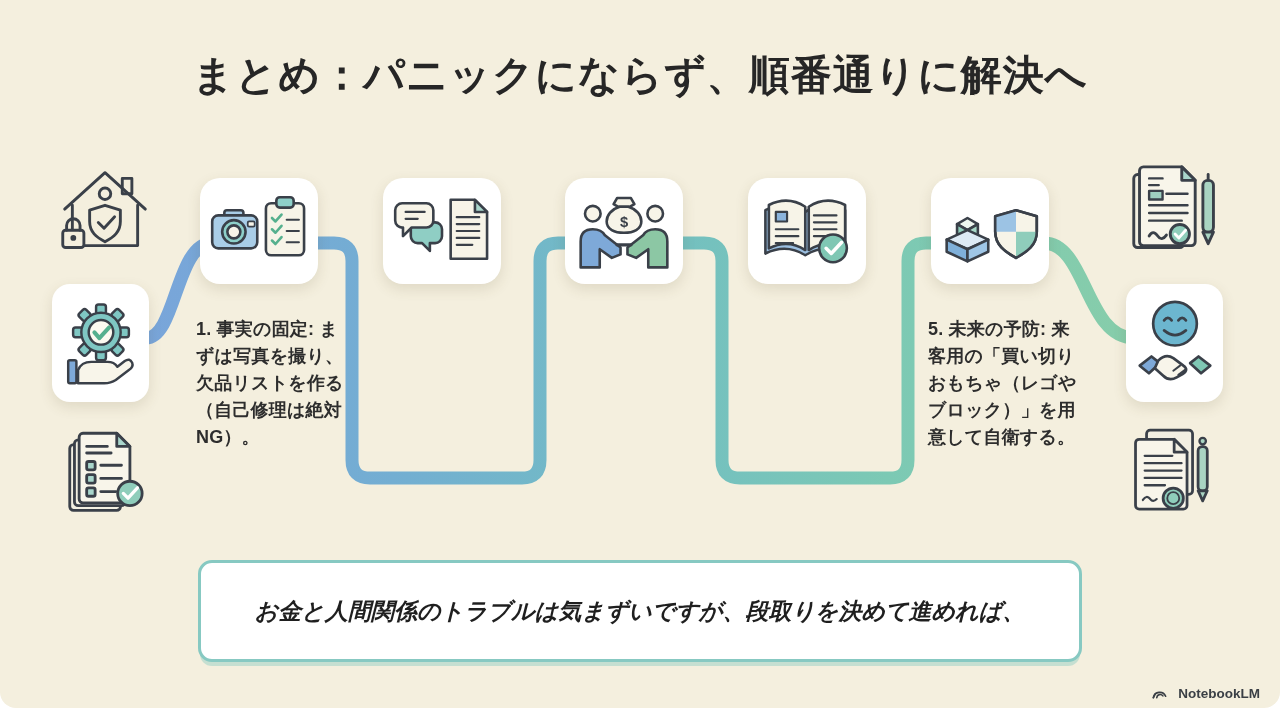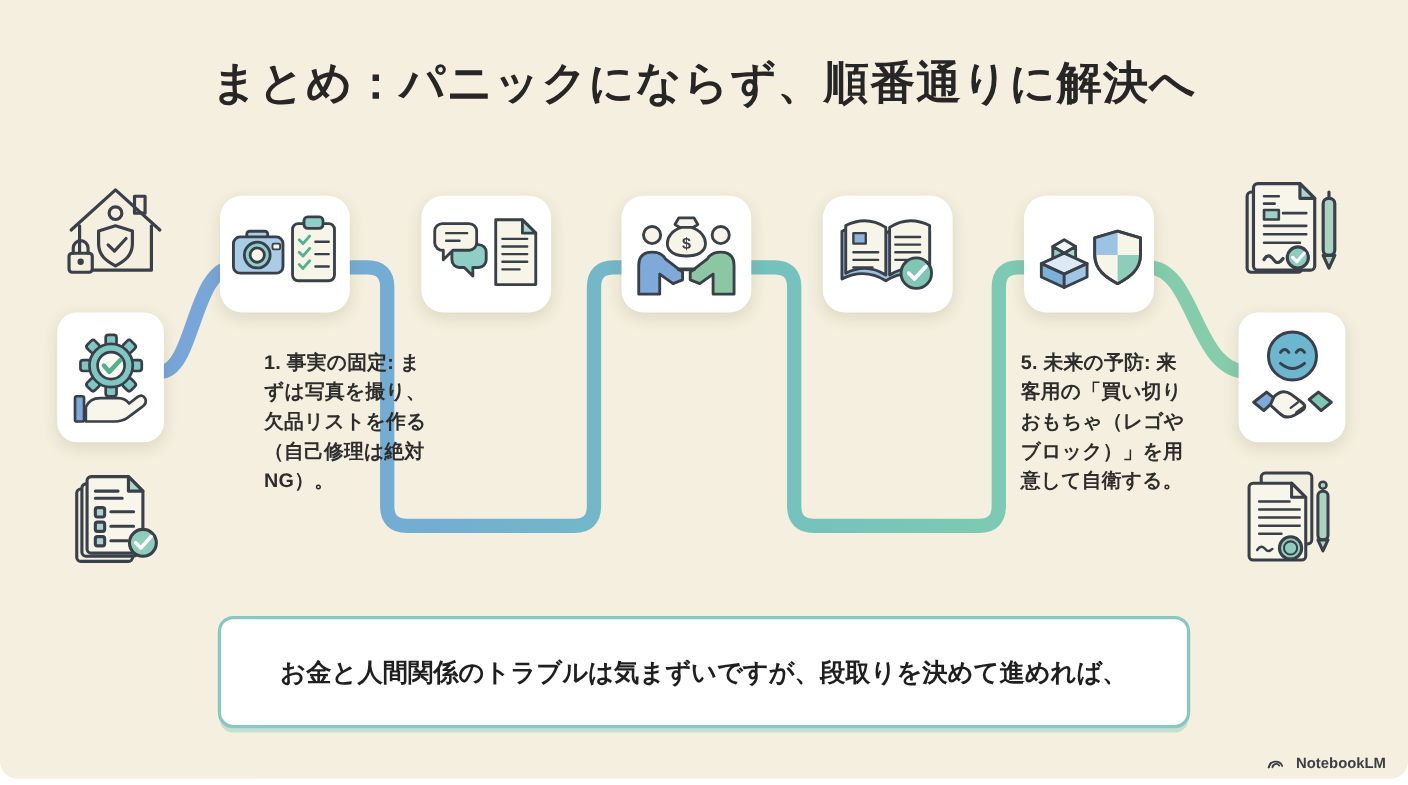--- a/index.html
+++ b/index.html
@@ -31,20 +31,21 @@
     position:absolute; top:316px; width:154px; z-index:2;
     font-size:18px; font-weight:700; color:#2d2d2d; line-height:1.5;
     letter-spacing:0.2px;
   }
   .summary-box {
     position:absolute; left:198px; top:560px; width:884px; height:102px;
     background:#ffffff; border:3px solid #87c9c2; border-radius:14px;
     box-shadow:0 6px 0 -2px rgba(139,203,193,.45);
     display:flex; flex-direction:column; align-items:center; justify-content:center;
     z-index:3;
+    font-style:italic;
   }
   .summary-box p {
     font-size:23px; font-weight:800; color:#1f1f1f; line-height:1.6; text-align:center;
   }
   .footer {
     position:absolute; right:20px; top:686px; z-index:4;
     display:flex; align-items:center; gap:10px;
     font-size:13.5px; font-weight:600; color:#3a3f45;
   }
   svg { display:block; }
@@ -243,21 +244,21 @@
       <path d="M16 36 h30 M16 44 h40 M16 52 h40 M16 60 h40 M16 68 h22" fill="none" stroke-width="2.5"></path>
       <path d="M14 84 q4 -6 8 -1 q3 4 7 0" fill="none" stroke-width="2.4"></path>
       <circle cx="47" cy="82" r="11" fill="#8fcdbb"></circle>
       <circle cx="47" cy="82" r="6.5" fill="none" stroke-width="2"></circle>
       <rect x="74" y="26" width="10" height="48" rx="4.5" fill="#a9d4c2"></rect>
       <path d="M74 74 l5 11 5 -11 z" fill="#a9d4c2"></path>
       <circle cx="79" cy="20" r="3.5" fill="#a9d4c2" stroke-width="2.5"></circle>
     </svg>
   </div>
 
-  <div class="step-text" style="left:196px;margin-left:44px;">1. 事実の固定: まずは写真を撮り、欠品リストを作る（自己修理は絶対NG）。</div>
+  <div class="step-text" style="left:196px;">1. 事実の固定: まずは写真を撮り、欠品リストを作る（自己修理は絶対NG）。</div>
   <div class="step-text" style="left:928px;">5. 未来の予防: 来客用の「買い切りおもちゃ（レゴやブロック）」を用意して自衛する。</div>
 
   <div class="summary-box">
     <p>お金と人間関係のトラブルは気まずいですが、段取りを決めて進めれば、</p>
   </div>
 
   <div class="footer">
     <span>
       <svg width="17" height="15" viewBox="0 0 24 22" fill="none" stroke="#3a3f45" stroke-width="2.4" stroke-linecap="round">
         <path d="M3 17 A 9.5 9.5 0 0 1 21 15"></path>

